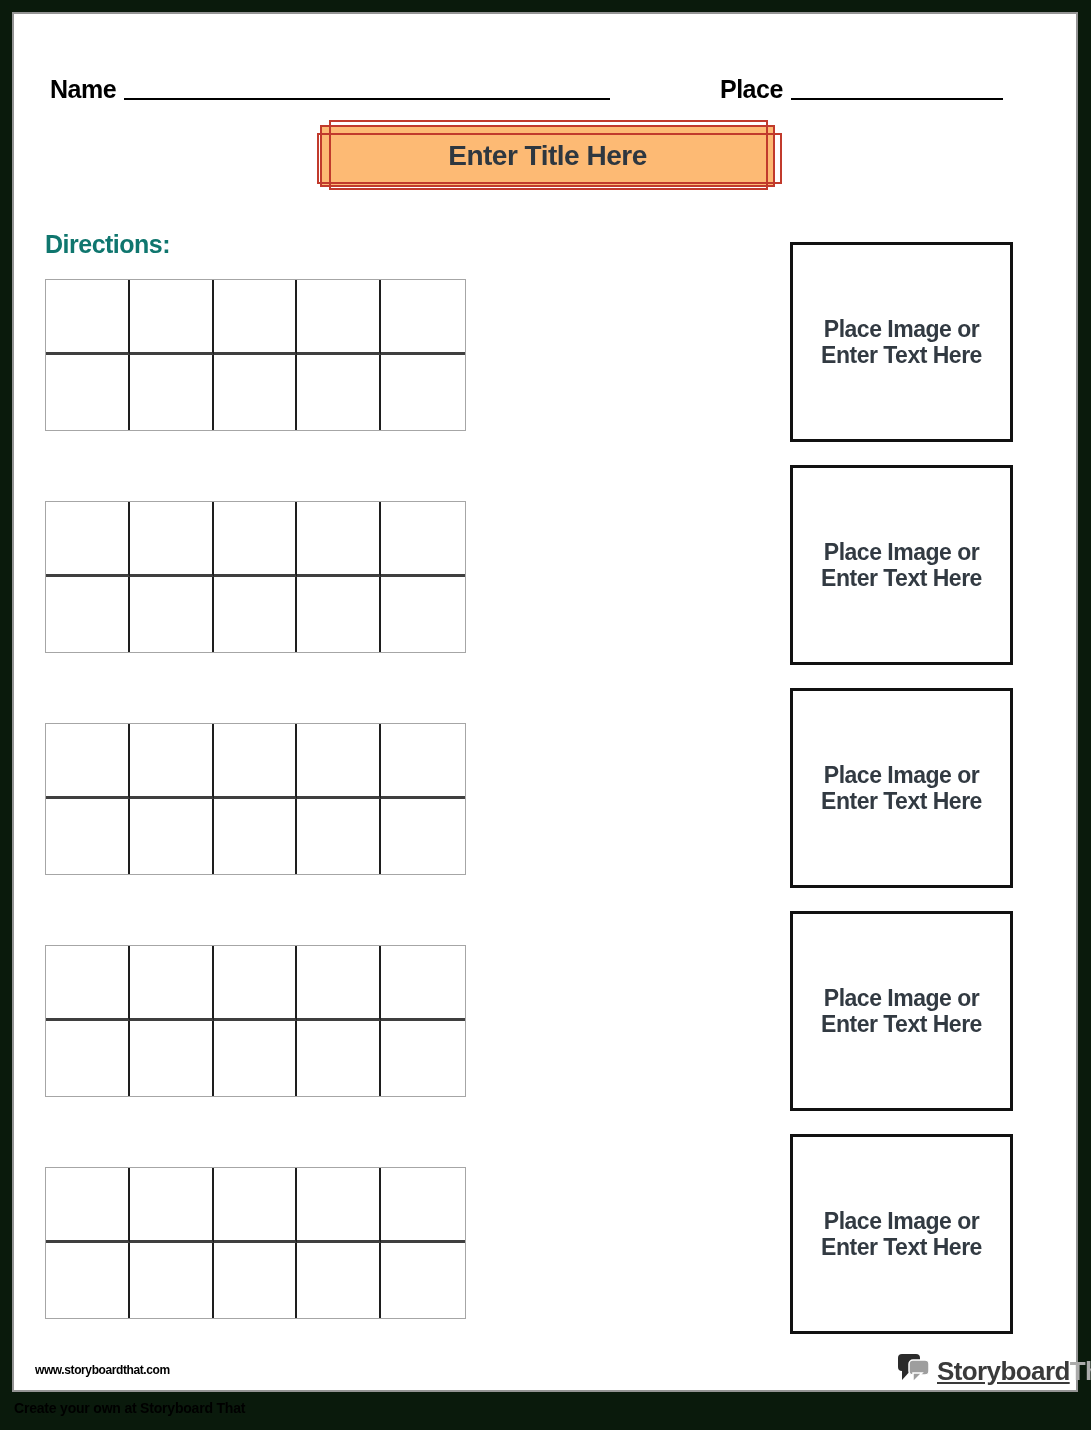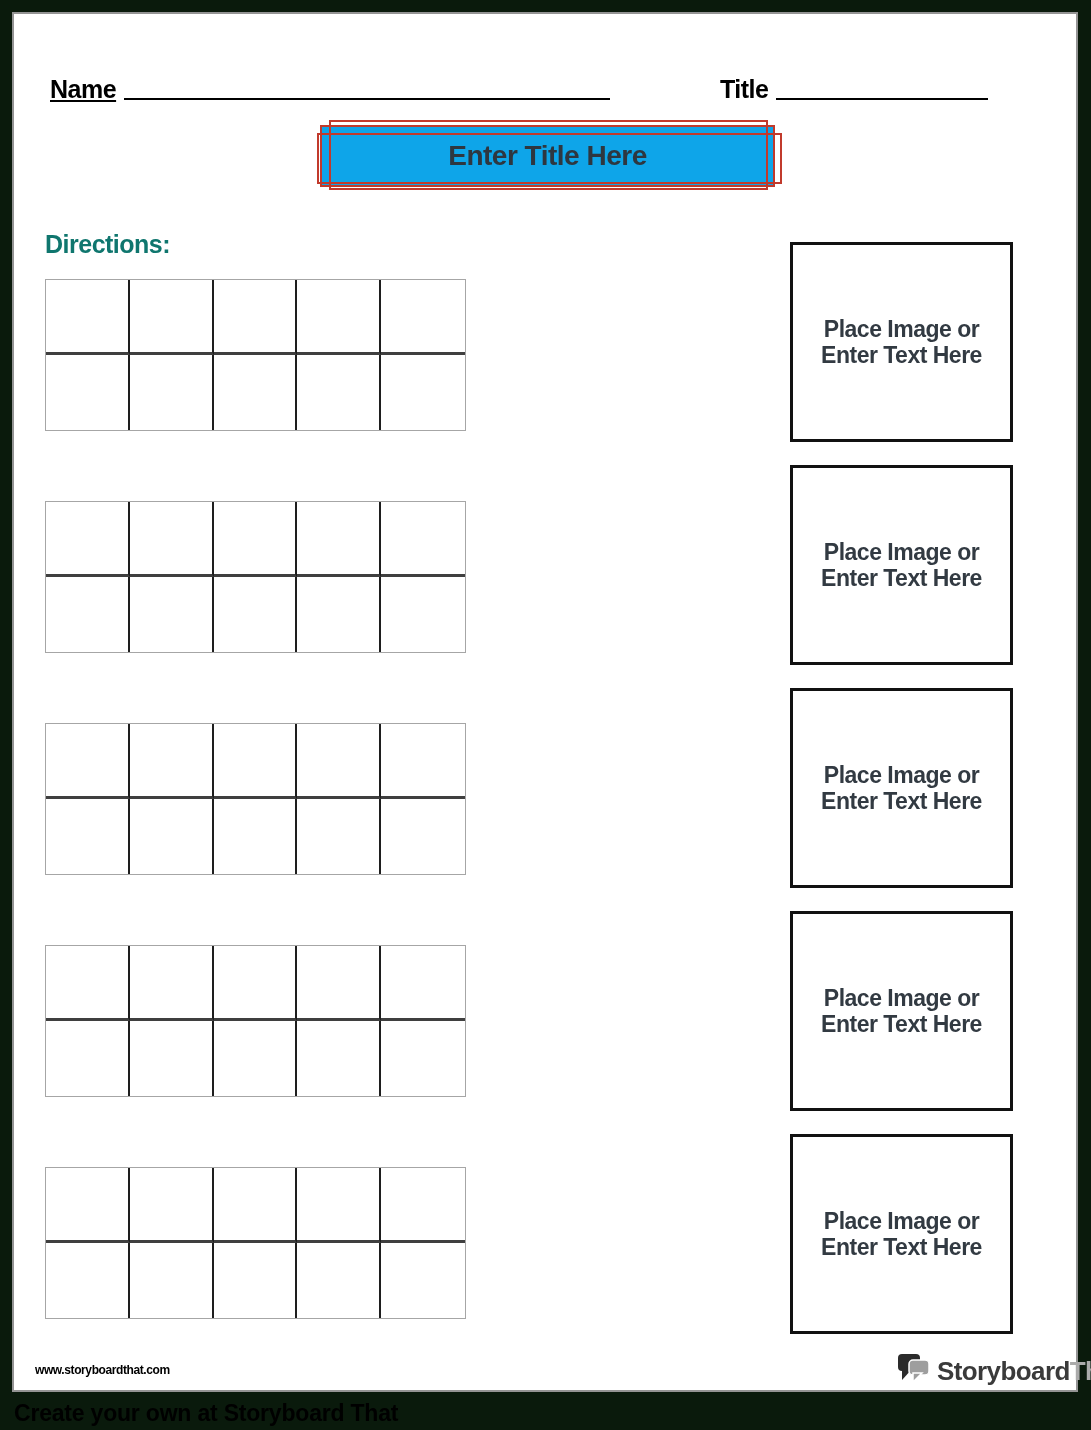--- a/index.html
+++ b/index.html
@@ -13,30 +13,30 @@
   .page{
     position:absolute;left:12px;top:12px;width:1066px;height:1380px;
     background:var(--page_background,#ffffff);
     border:2px solid #949494;
   }
 
   
   .field-row{position:absolute;display:flex;align-items:flex-end;height:34px;}
   .field-row .label{font-size:25px;font-weight:700;color:#000;line-height:1;letter-spacing:-0.5px;}
   .blank-line{border-bottom:2px solid #000;height:1px;margin-left:8px;margin-bottom:2px;}
-  .name-row{left:36px;top:54px;text-decoration:underline;}
+  .name-row{left:36px;top:54px;}
   .name-row .blank-line{width:486px;}
   .date-row{left:706px;top:54px;}
   .date-row .blank-line{width:212px;}
 
   
   .title-frame{
     position:absolute;left:306px;top:111px;width:455px;height:62px;
     border:2px solid var(--title_border,#c13a2c);
-    background:#0ea5e9;
+    background:#fdba74;
     display:flex;align-items:center;justify-content:center;
   }
   .title-frame::before{
     content:"";position:absolute;pointer-events:none;
     left:7px;right:5px;top:-7px;bottom:-5px;
     border:2px solid var(--title_border,#c13a2c);
   }
   .title-frame::after{
     content:"";position:absolute;pointer-events:none;
     left:-5px;right:-9px;top:6px;bottom:1px;
@@ -89,40 +89,40 @@
   
   .website{
     position:absolute;left:21px;top:1349px;
     font-size:12px;font-weight:700;color:#000;letter-spacing:-0.4px;
   }
   .logo{
     position:absolute;left:883px;top:1338px;
     display:flex;align-items:center;gap:7px;
   }
   .logo-text{font-size:26px;font-weight:700;letter-spacing:-0.6px;line-height:1;}
-  .logo-storyboard{color:#3a3a3a;}
+  .logo-storyboard{color:#3a3a3a;text-decoration:underline;}
   .logo-that{color:#ababab;}
 
   .tagline{
     position:absolute;left:14px;top:1400px;
-    font-size:23px;font-weight:700;color:#000;letter-spacing:-0.2px;
+    font-size:14px;font-weight:700;color:#000;letter-spacing:-0.2px;
   }
 </style>
 </head>
 <body style="--outer_background: #0a1a0c; --page_background: #ffffff; --title_border: #c13a2c; --box_border: #111111; --placeholder_text: #323a42; --grid_outer: #a6a6a6; --grid_line: #1e1e1e; --logo_dark: #2b2b2b; --logo_gray: #9e9e9e;">
 
 <div class="page">
 
   <div class="field-row name-row">
     <span class="label">Name</span>
     <span class="blank-line"></span>
   </div>
 
   <div class="field-row date-row">
-    <span class="label">Title</span>
+    <span class="label">Place</span>
     <span class="blank-line"></span>
   </div>
 
   <div class="title-frame">
     <span class="title-text">Enter Title Here</span>
   </div>
 
   <div class="directions">Directions:</div>
 
   <div class="tenframe-list">

